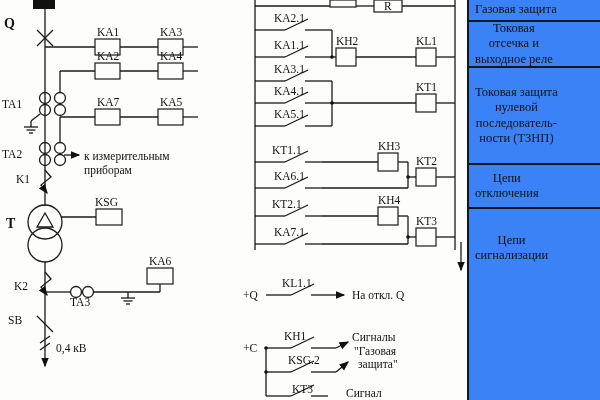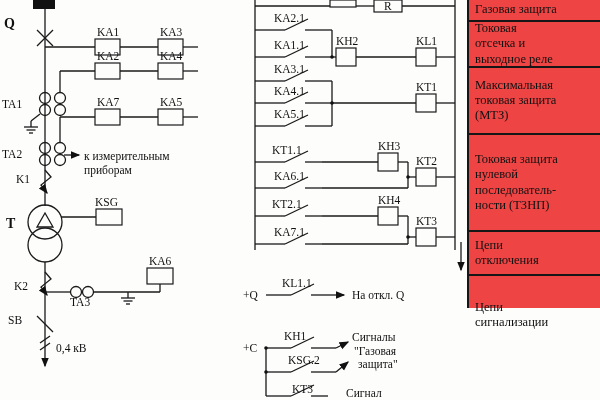--- a/index.html
+++ b/index.html
@@ -7,22 +7,22 @@
     position:relative; width:600px; height:400px; overflow:hidden;
     background:#fdfdfc; font-family:"Liberation Serif", serif;
   }
   .stage svg { position:absolute; left:0; top:0; }
   svg .wire { stroke:#1a1a1a; stroke-width:1.3; fill:none; }
   svg .box  { stroke:#1a1a1a; stroke-width:1.2; fill:#fdfdfc; }
   svg .lbl  { font-family:"Liberation Serif", serif; font-size:11.5px; fill:#111; stroke:none; }
   svg .big  { font-size:14px; font-weight:bold; }
   svg .dot  { fill:#111; stroke:none; }
   .ptable {
-    position:absolute; left:467px; top:0; width:133px; height:308px;
-    border-left:2px solid #161616; box-sizing:border-box; background:#ef4444;
+    position:absolute; left:467px; top:0; width:133px; height:400px;
+    border-left:2px solid #161616; box-sizing:border-box; background:#3b82f6;text-align:center;
   }
   .prow {
     box-sizing:border-box; border-bottom:2px solid #161616;
     display:flex; align-items:center; padding:1px 3px 1px 6px;
     font-size:12.5px; line-height:1.22; color:#111; white-space:pre-line;
   }
   .r1{height:22px;} .r2{height:46px;} .r3{height:67px;} .r4{height:97px;}
   .r5{height:46px;} .r6{height:44px;} .r7{height:78px; border-bottom:none;}
 </style>
 </head>
@@ -253,23 +253,20 @@
     <text x="292" y="393">KT3</text>
     <text x="346" y="397">Сигнал</text>
   </g>
 </svg>
 
 <div class="ptable">
   <div class="prow r1">Газовая защита</div>
   <div class="prow r2">Токовая
 отсечка и
 выходное реле</div>
-  <div class="prow r3">Максимальная
-токовая защита
-(МТЗ)</div>
   <div class="prow r4">Токовая защита
 нулевой
 последователь-
 ности (ТЗНП)</div>
   <div class="prow r6">Цепи
 отключения</div>
   <div class="prow r7">Цепи
 сигнализации</div>
 </div>
 

